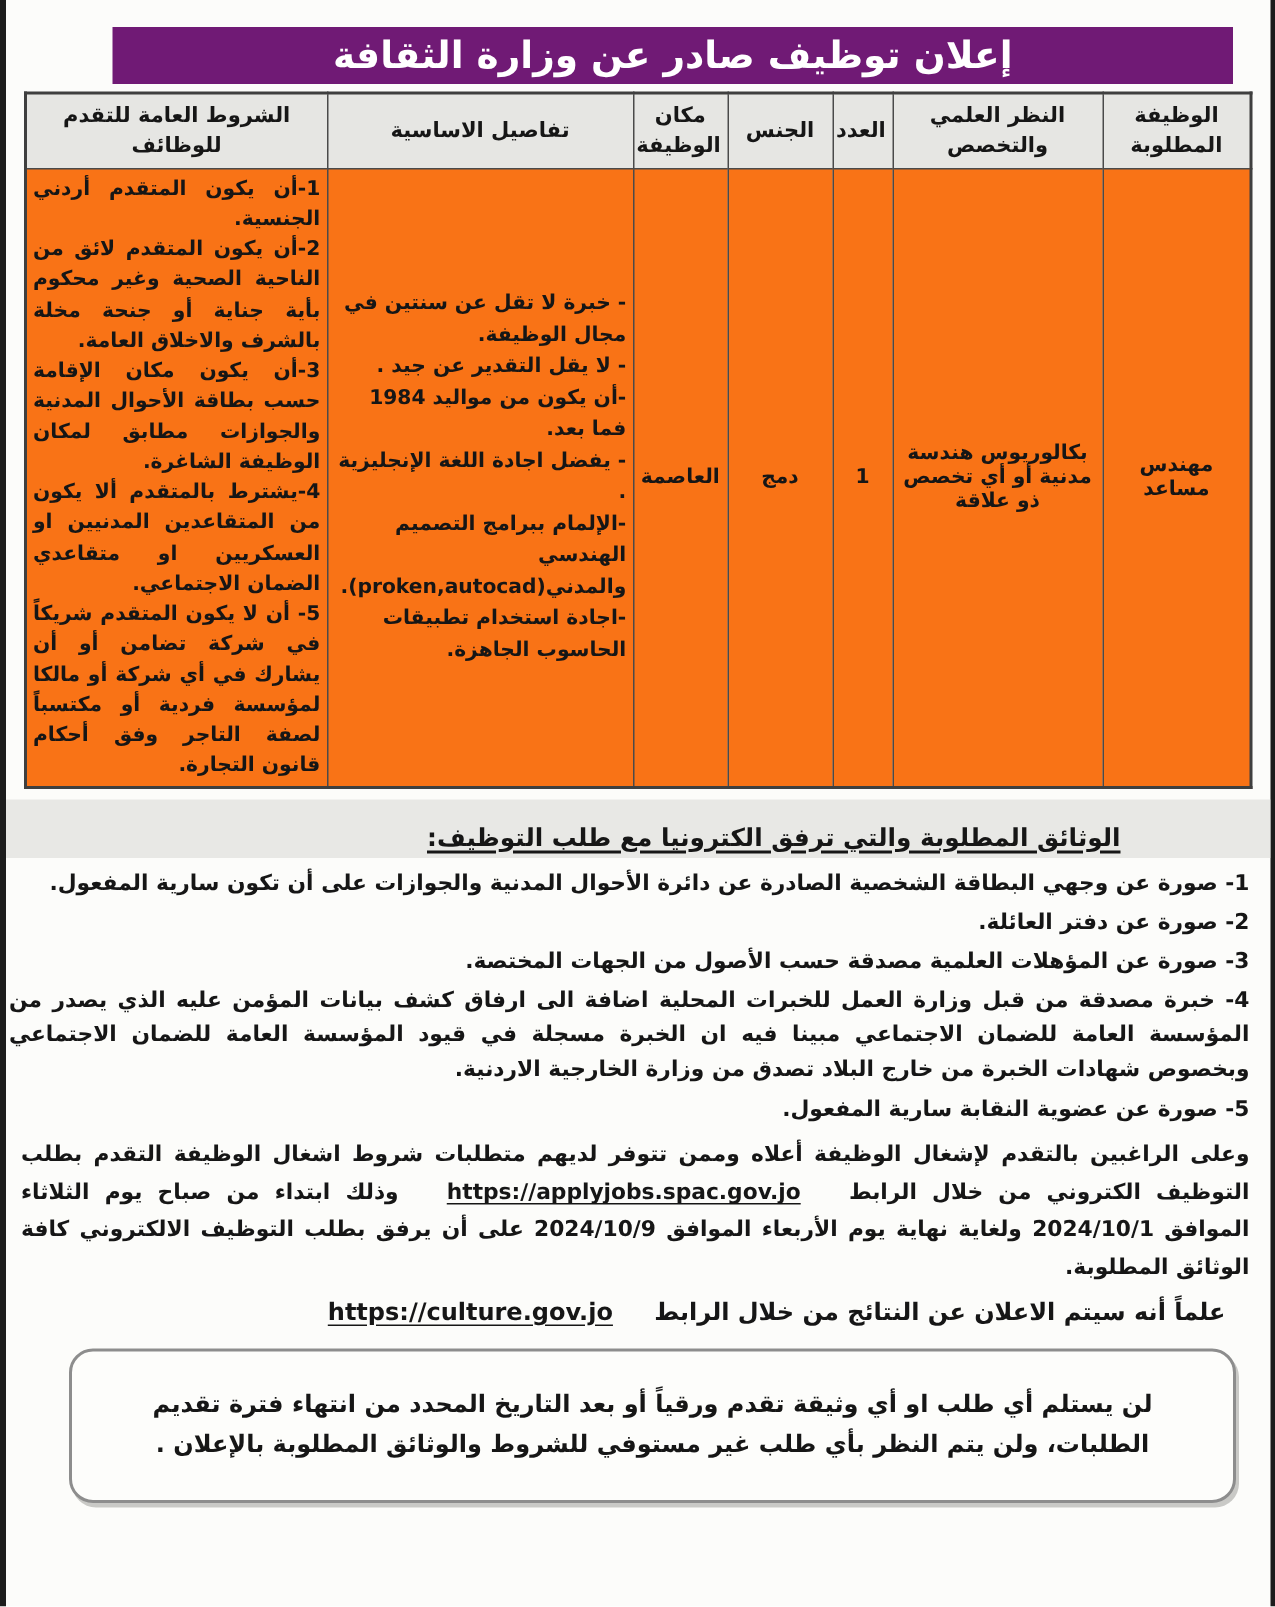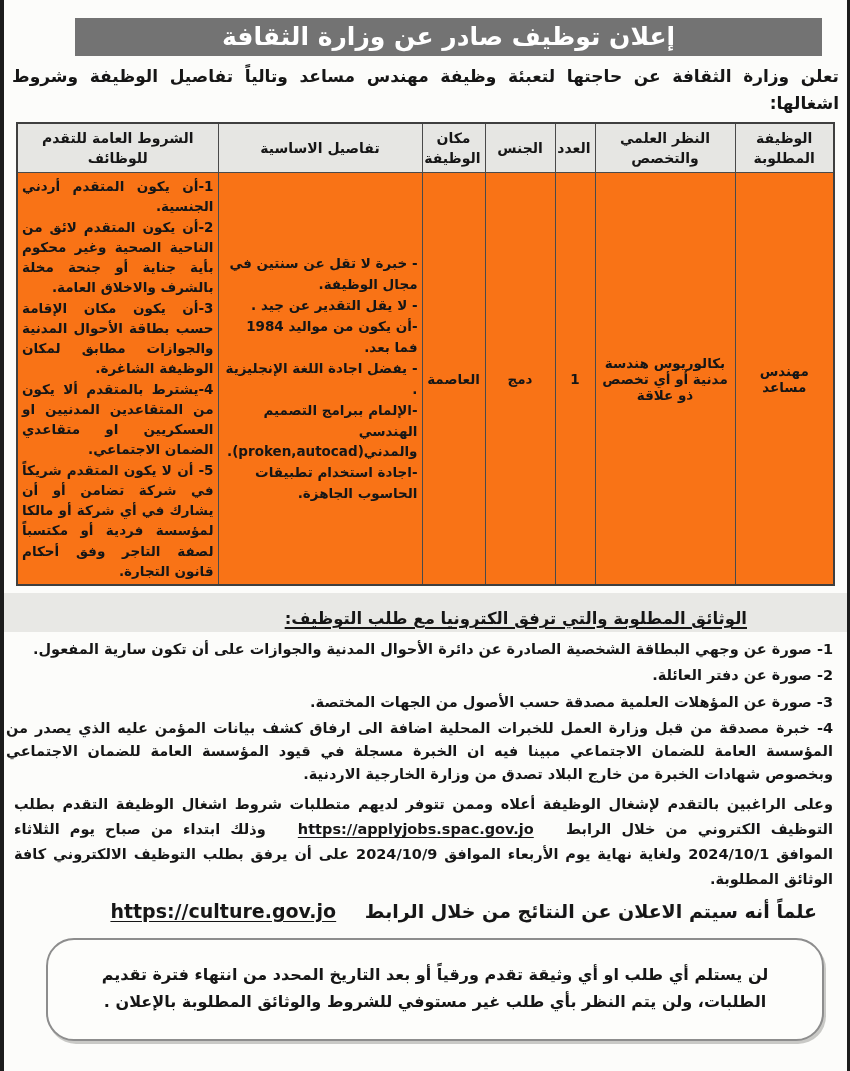--- a/index.html
+++ b/index.html
@@ -4,21 +4,21 @@
 <style>
   * { margin: 0; padding: 0; box-sizing: border-box; }
   html, body { width: 850px; background: #ffffff; }
   body { font-family: "DejaVu Sans", sans-serif; font-weight: 700; color: #161616; }
   .page {
     position: relative; width: 850px; height: 1071px; overflow: hidden;
     background: #fcfcfa; direction: rtl;
     border-left: 4px solid #1c1c1c; border-right: 3px solid #1c1c1c;
   }
   .title-bar {
-    margin: 18px 25px 0 71px; height: 38px; background: #737373;
+    margin: 18px 25px 0 71px; height: 38px; background: #701a75;
     color: #ffffff; text-align: center; font-size: 25px; line-height: 38px;
     letter-spacing: 1px;
   }
   .intro {
     margin: 7px 8px 0 8px; font-size: 17px; line-height: 1.58;
     text-align: justify;
   }
   table.job-table {
     margin: 5px 12px 0 12px; width: 817px; border-collapse: collapse;
     border: 2px solid #3f3f3f; table-layout: fixed;
@@ -44,42 +44,41 @@
   }
   .docs-strip span { text-decoration: underline; text-underline-offset: 3px; text-decoration-thickness: 2px; }
   .docs-list { margin: 6px 14px 0 2px; }
   .doc-item {
     font-size: 14.5px; line-height: 1.6; text-align: justify; margin-bottom: 3px;
   }
   .apply-para {
     margin: 6px 14px 0 10px; font-size: 14.5px; line-height: 1.72; text-align: justify;
   }
   .results-line {
-    margin: 4px 30px 0 10px; font-size: 19px; text-align: right; line-height: 1.6;
+    margin: 4px 30px 0 10px; font-size: 16px; text-align: right; line-height: 1.6;
   }
   a.link { color: #161616; text-decoration: underline; text-underline-offset: 3px; margin: 0 22px; cursor: pointer; }
   .note-box {
     margin: 12px 23px 0 42px; min-height: 96px;
-    border: 2px solid #8d8d8d; border-radius: 28px;
+    border: 2px solid #8d8d8d; border-radius: 16px;
     box-shadow: 2px 3px 0 #c9c9c6;
     padding: 22px 28px 24px 28px;
     font-size: 16px; line-height: 1.65; text-align: center;
     background: #fdfdfb;
   }
 </style>
 </head>
 <body>
 
 <div class="page">
 
   <div class="title-bar">
     <span>إعلان توظيف صادر عن وزارة الثقافة</span>
   </div>
 
-  <p class="intro">تعلن وزارة الثقافة عن حاجتها لتعبئة وظيفة مهندس مساعد وتالياً تفاصيل الوظيفة وشروط اشغالها:</p>
 
   <table class="job-table">
     <colgroup>
       <col style="width:99px">
         <col style="width:140px">
         <col style="width:40px">
       <col style="width:70px">
         <col style="width:63px">
         <col style="width:204px">
         <col style="width:201px">
@@ -123,20 +122,21 @@
 
   <div class="docs-strip">
     <span>الوثائق المطلوبة والتي ترفق الكترونيا مع طلب التوظيف:</span>
   </div>
 
   <div class="docs-list">
       <div class="doc-item">1- صورة عن وجهي البطاقة الشخصية الصادرة عن دائرة الأحوال المدنية والجوازات على أن تكون سارية المفعول.</div>
       <div class="doc-item">2- صورة عن دفتر العائلة.</div>
       <div class="doc-item">3- صورة عن المؤهلات العلمية مصدقة حسب الأصول من الجهات المختصة.</div>
       <div class="doc-item">4- خبرة مصدقة من قبل وزارة العمل للخبرات المحلية اضافة الى ارفاق كشف بيانات المؤمن عليه الذي يصدر من المؤسسة العامة للضمان الاجتماعي مبينا فيه ان الخبرة مسجلة في قيود المؤسسة العامة للضمان الاجتماعي وبخصوص شهادات الخبرة من خارج البلاد تصدق من وزارة الخارجية الاردنية.</div>
+      <div class="doc-item">5- صورة عن عضوية النقابة سارية المفعول.</div>
     </div>
 
   <p class="apply-para">
     <span>وعلى الراغبين بالتقدم لإشغال الوظيفة أعلاه وممن تتوفر لديهم متطلبات شروط اشغال الوظيفة التقدم بطلب التوظيف الكتروني من خلال الرابط</span>
     <a class="link">https://applyjobs.spac.gov.jo</a>
     <span>وذلك ابتداء من صباح يوم الثلاثاء الموافق 2024/10/1 ولغاية نهاية يوم الأربعاء الموافق 2024/10/9 على أن يرفق بطلب التوظيف الالكتروني كافة الوثائق المطلوبة.</span>
   </p>
 
   <p class="results-line">
     <span>علماً أنه سيتم الاعلان عن النتائج من خلال الرابط</span>

